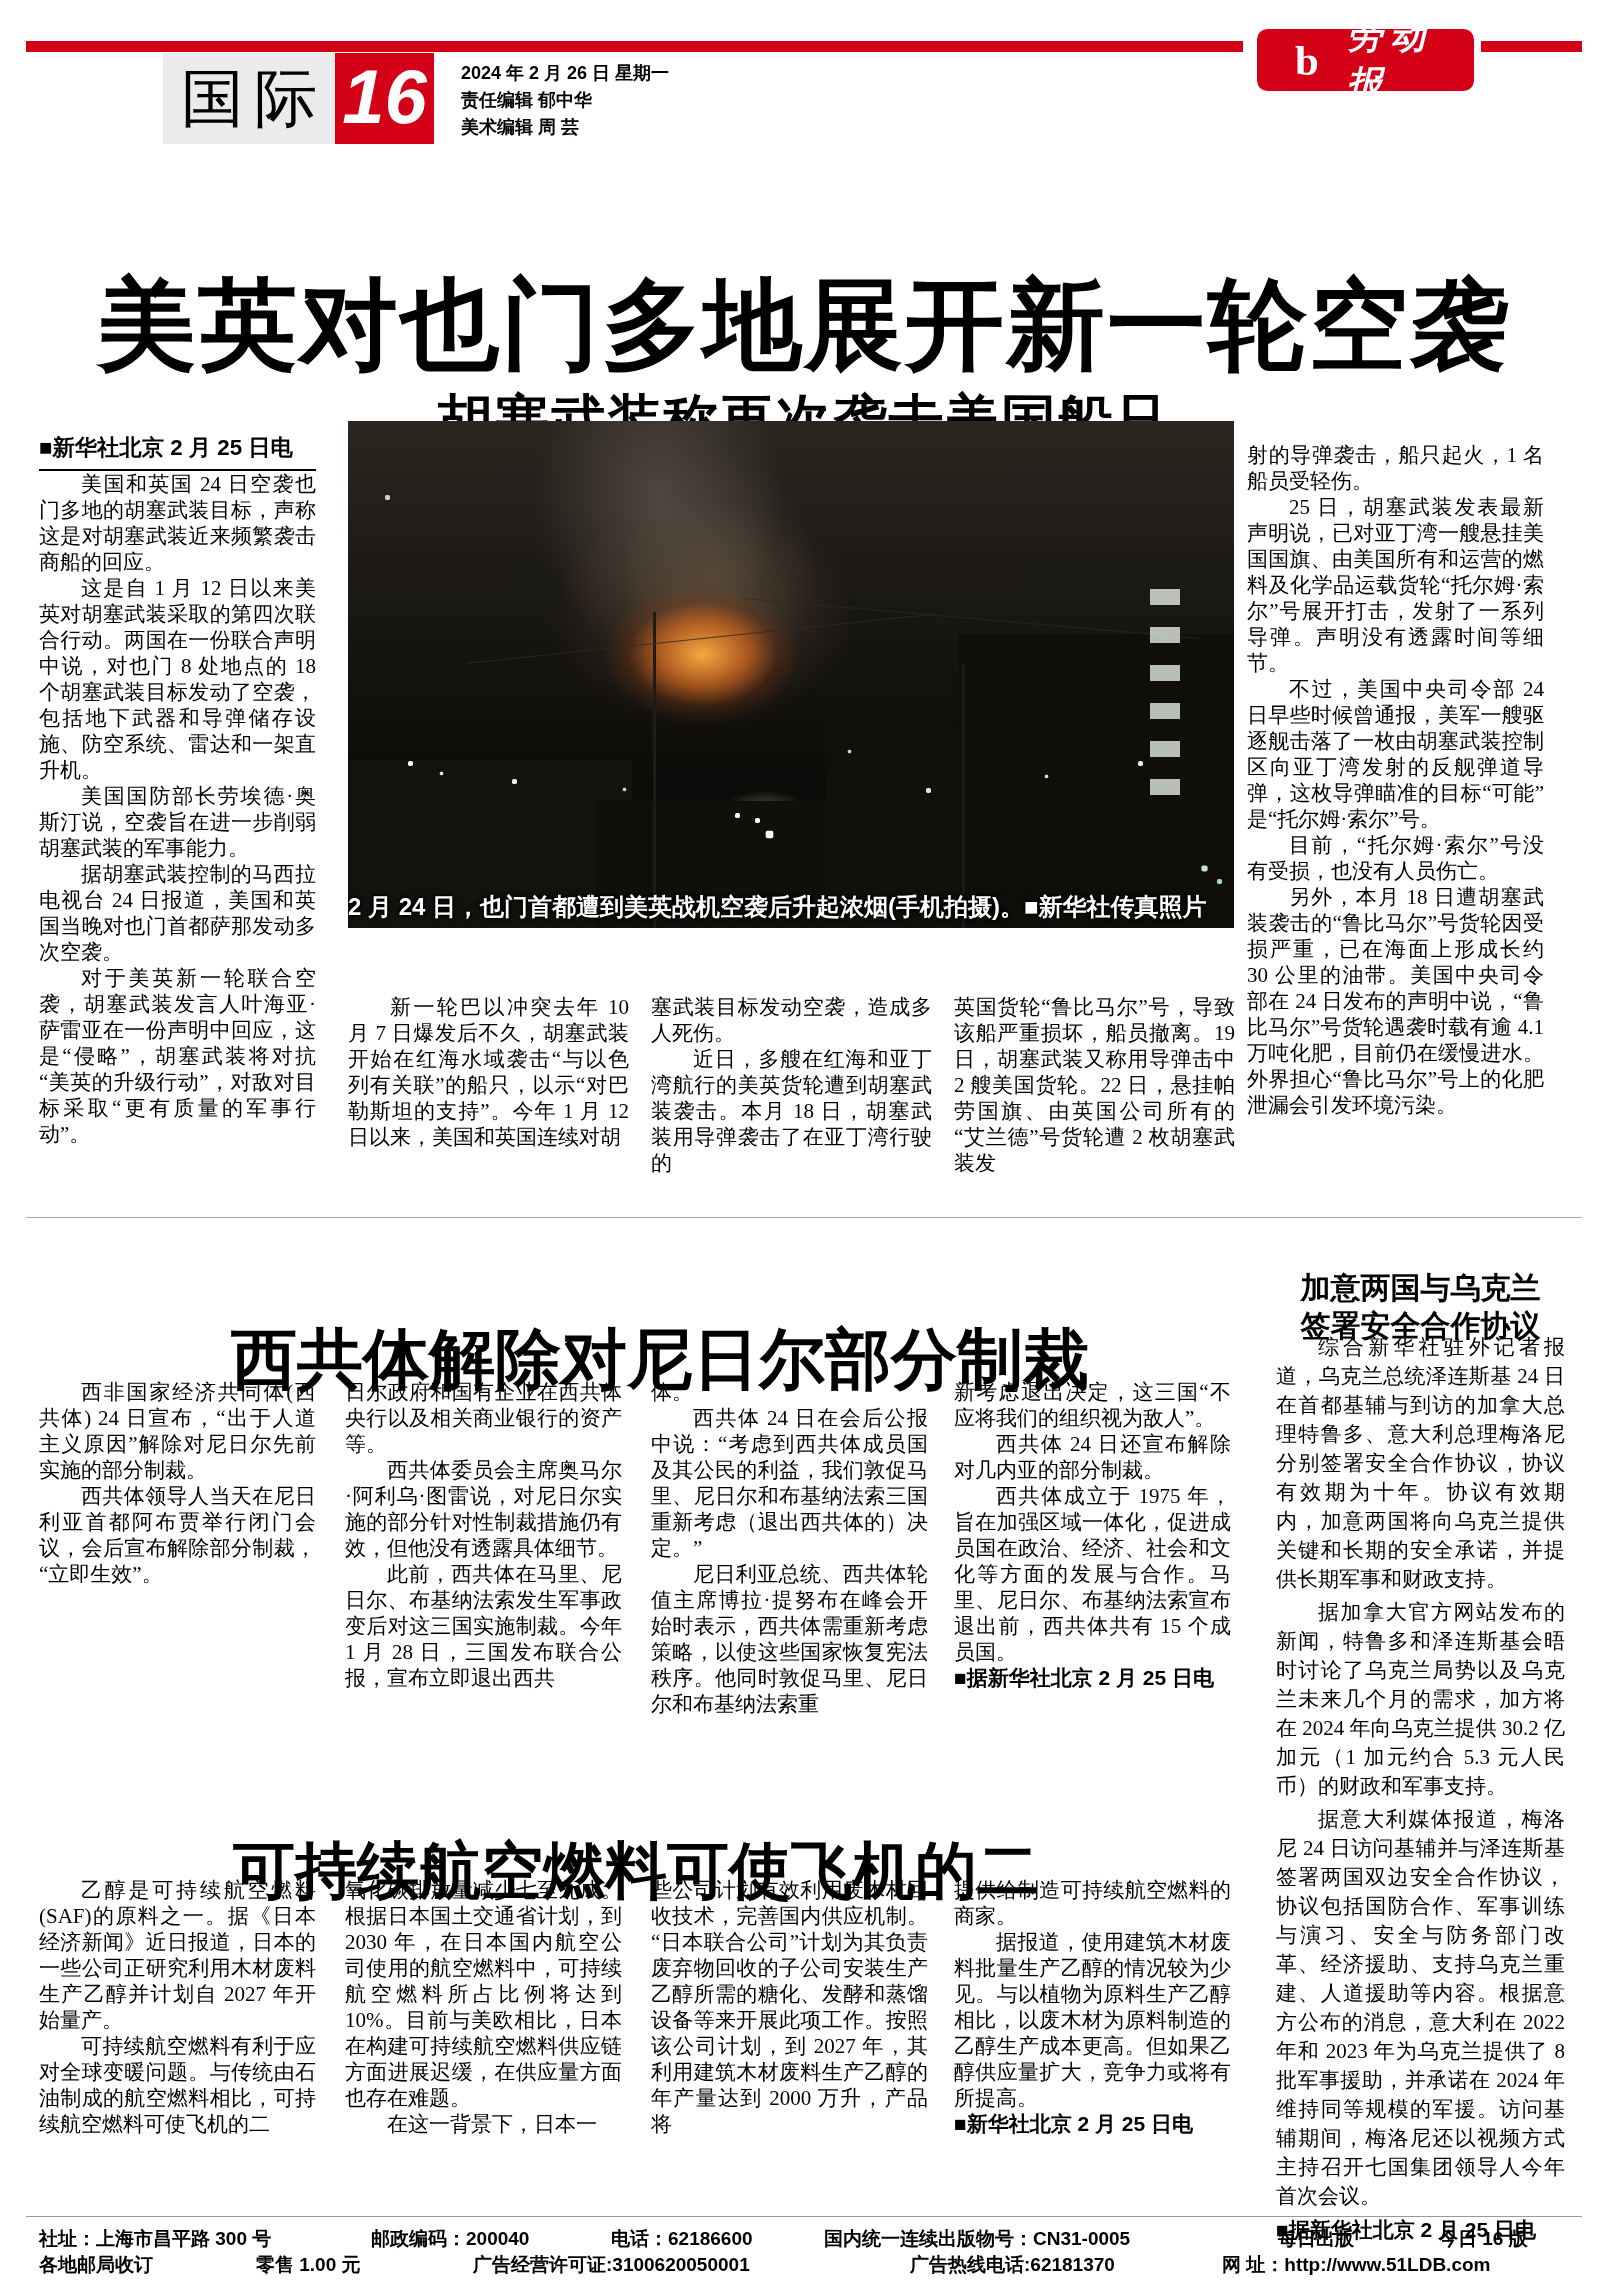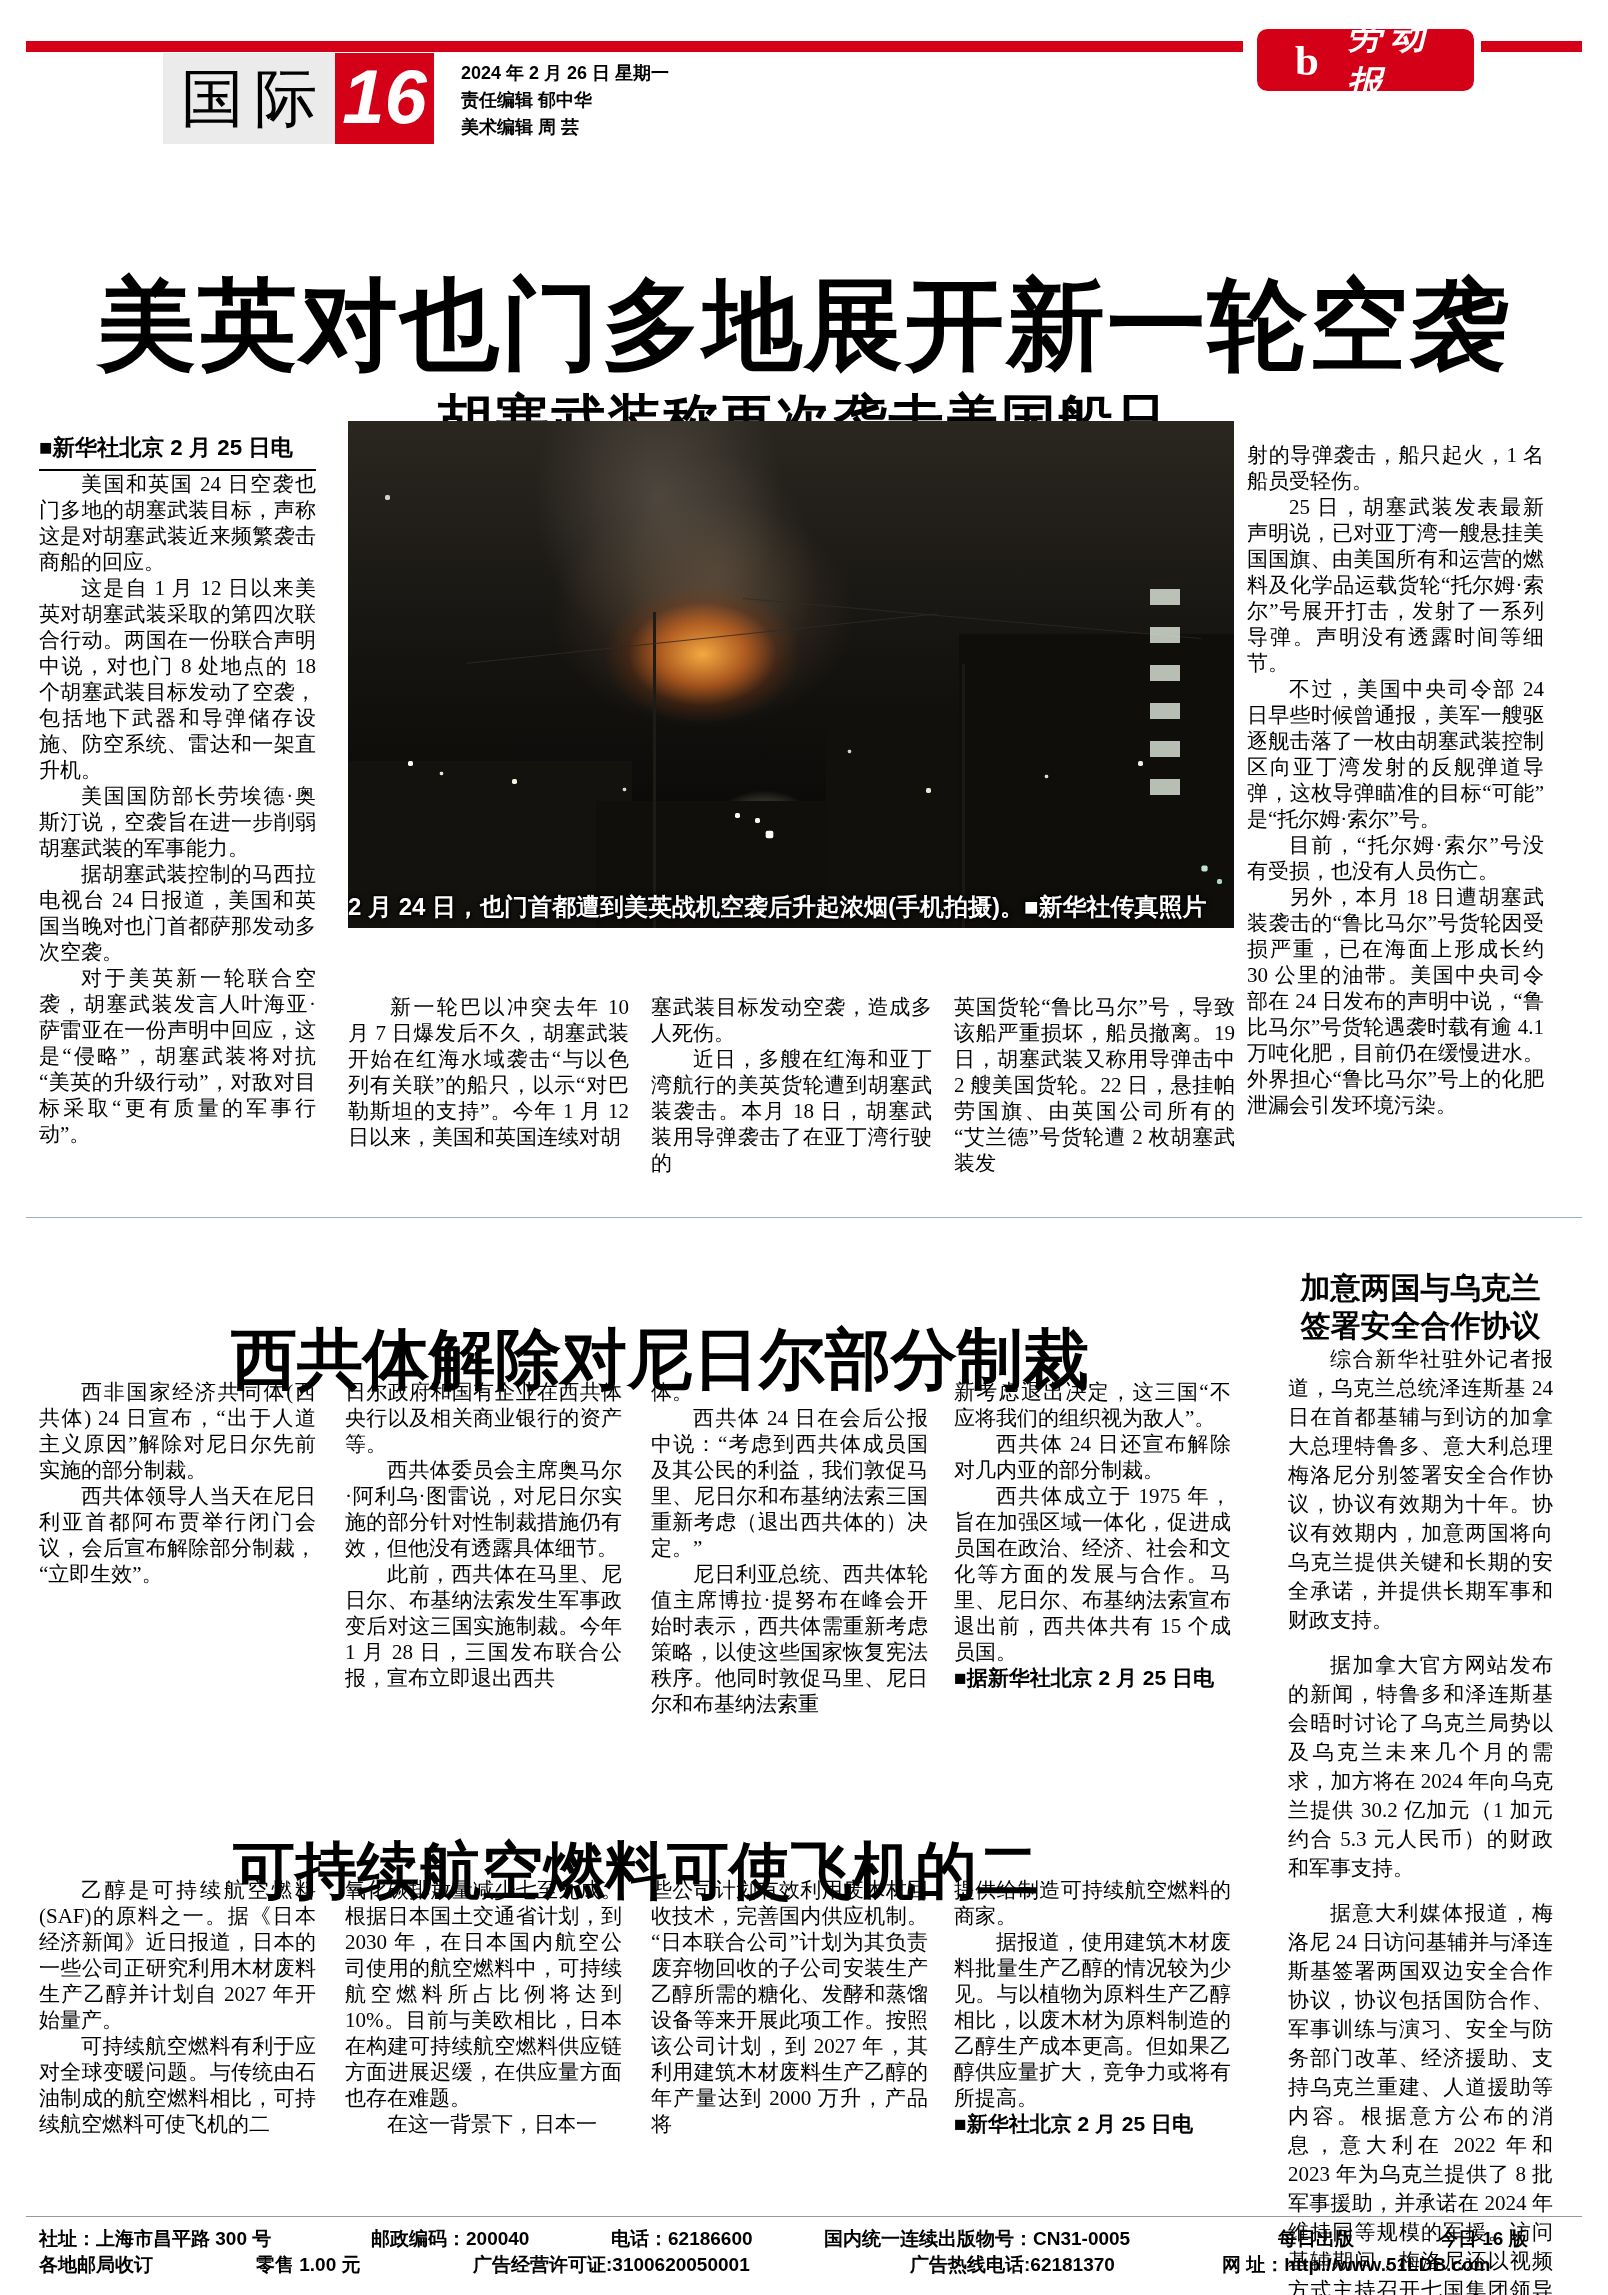--- a/index.html
+++ b/index.html
@@ -93,21 +93,21 @@
   .jp-col1 { left:39px;  top:1877px; }
   .jp-col2 { left:345px; top:1877px; }
   .jp-col3 { left:651px; top:1877px; }
   .jp-col4 { left:954px; top:1877px; }
 
   
   .sidebar-head { position:absolute; left:1272px; top:1239px; width:297px; text-align:center;
                   font-size:30px; line-height:38px; font-weight:700; }
   .sidebar-body { position:absolute; left:1272px; top:1329px; width:297px; font-size:21px;
                   line-height:29px; text-align:justify; }
-  .sidebar-body p { margin:16px; text-indent:2em; }
+  .sidebar-body p { margin:4px; text-indent:2em; }
 
   
   .footer { position:absolute; left:26px; top:2216px; width:1556px; height:66px; border-top:0.7px solid #999;
             font-family:"Liberation Sans","DejaVu Sans",sans-serif; font-weight:700; font-size:19px; }
   .footer span { position:absolute; white-space:nowrap; }
   .fr1 { top:9.2px; } .fr2 { top:35px; }
   .f-a { left:13px; } .f-b { left:345px; } .f-c { left:585px; } .f-d { left:798px; }
   .f-e { left:1252px; } .f-f { left:1413px; }
   .f-g { left:13px; } .f-h { left:230px; } .f-i { left:447px;text-align:center; } .f-j { left:884px; } .f-k { left:1196px; }
 </style>

